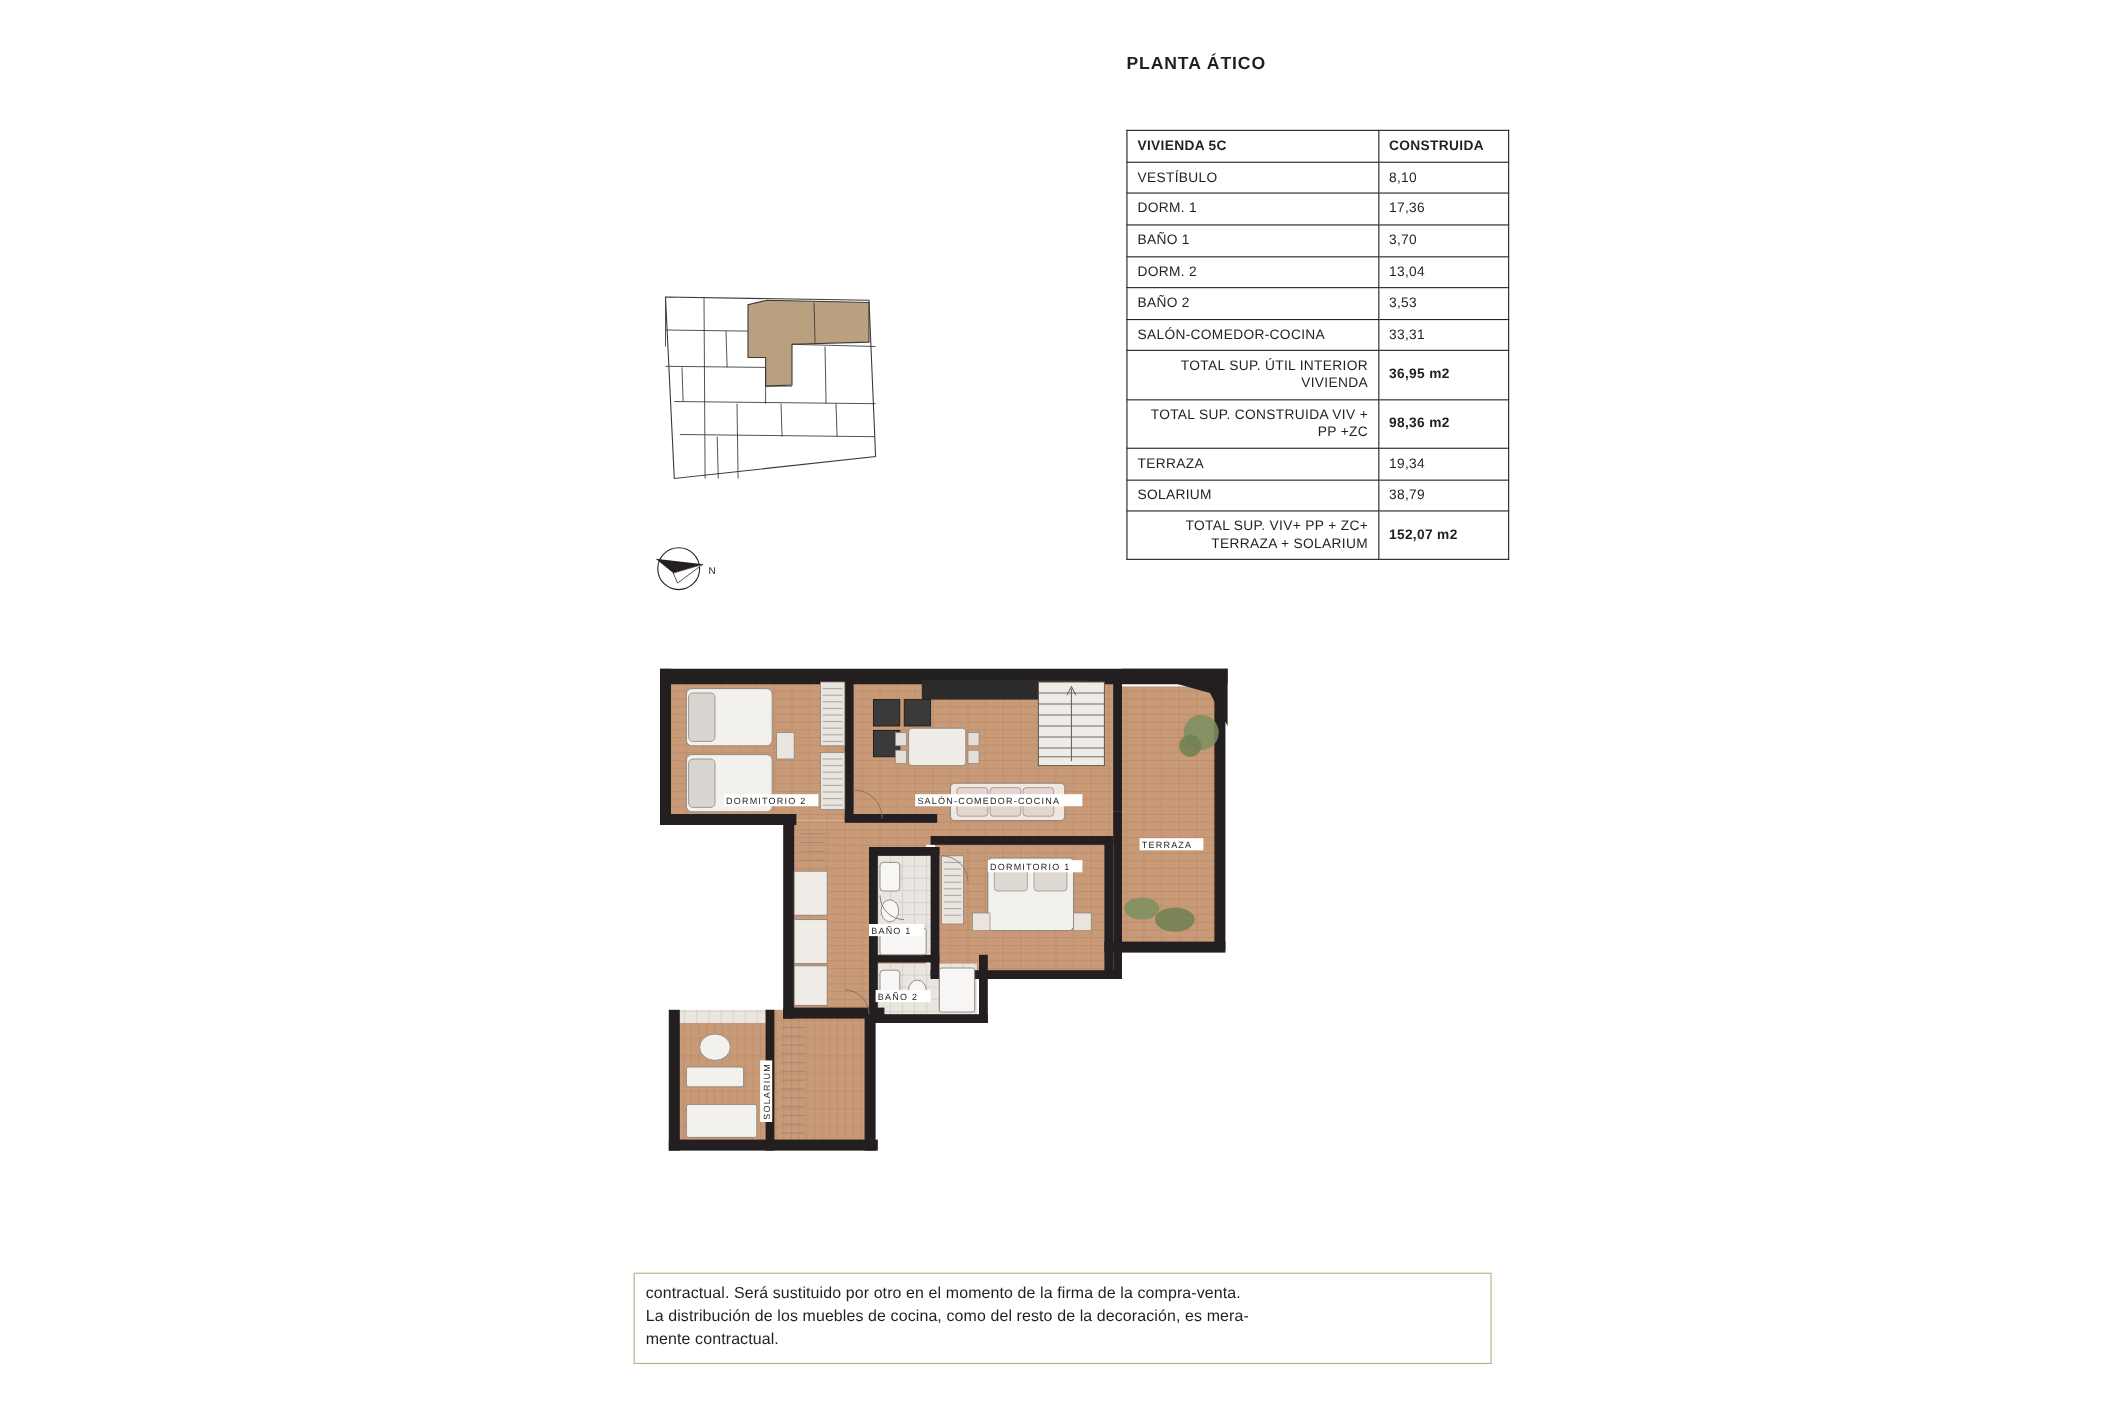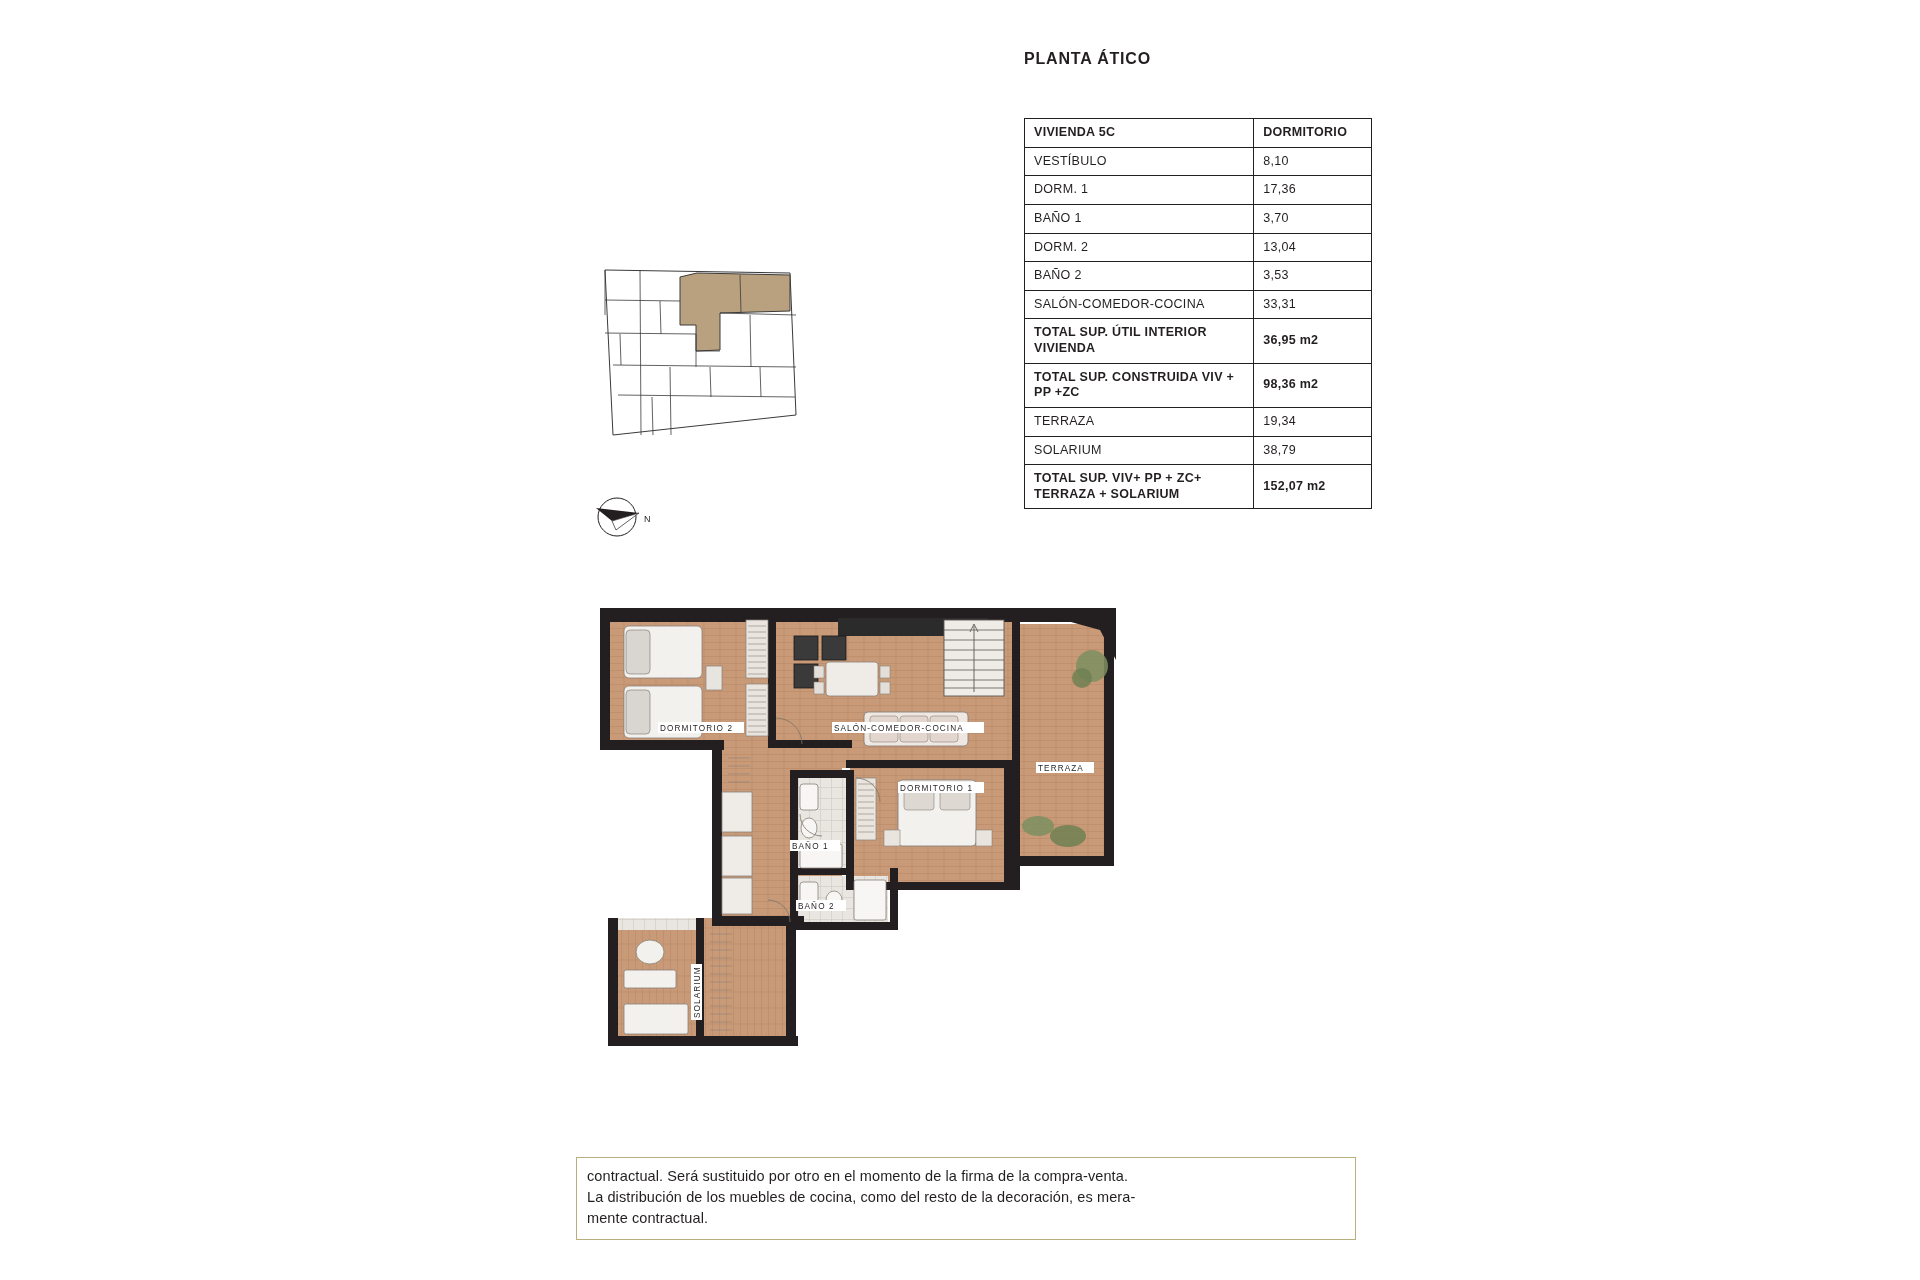--- a/index.html
+++ b/index.html
@@ -39,21 +39,21 @@
     border: 1px solid #231f20;
     padding: 6px 9px;
     vertical-align: middle;
     letter-spacing: 0.3px;
     line-height: 1.25;
   }
   #surface-table td.label { width: 245px; }
   #surface-table td.value { width: 103px; }
   #surface-table tr.head td { font-weight: bold; }
   #surface-table tr.total td { font-weight: bold; }
-  #surface-table tr.total td.label { font-weight: bold; }
+  #surface-table tr.total td.label { font-weight: normal; text-align: right; }
 
   
   #key-plan {
     position: absolute;
     left: 600px;
     top: 255px;
     width: 200px;
     height: 185px;
   }
   #key-plan svg { display: block; }
@@ -103,21 +103,21 @@
 </style>
 </head>
 <body>
 
 <div id="plan-title">PLANTA ÁTICO</div>
 
 <table id="surface-table">
   <tbody>
     <tr class="head">
       <td class="label">VIVIENDA 5C</td>
-      <td class="value">DORMITORIO</td>
+      <td class="value">CONSTRUIDA</td>
     </tr>
     <tr>
       <td class="label">VESTÍBULO</td>
       <td class="value">8,10</td>
     </tr>
     <tr>
       <td class="label">DORM. 1</td>
       <td class="value">17,36</td>
     </tr>
     <tr>

